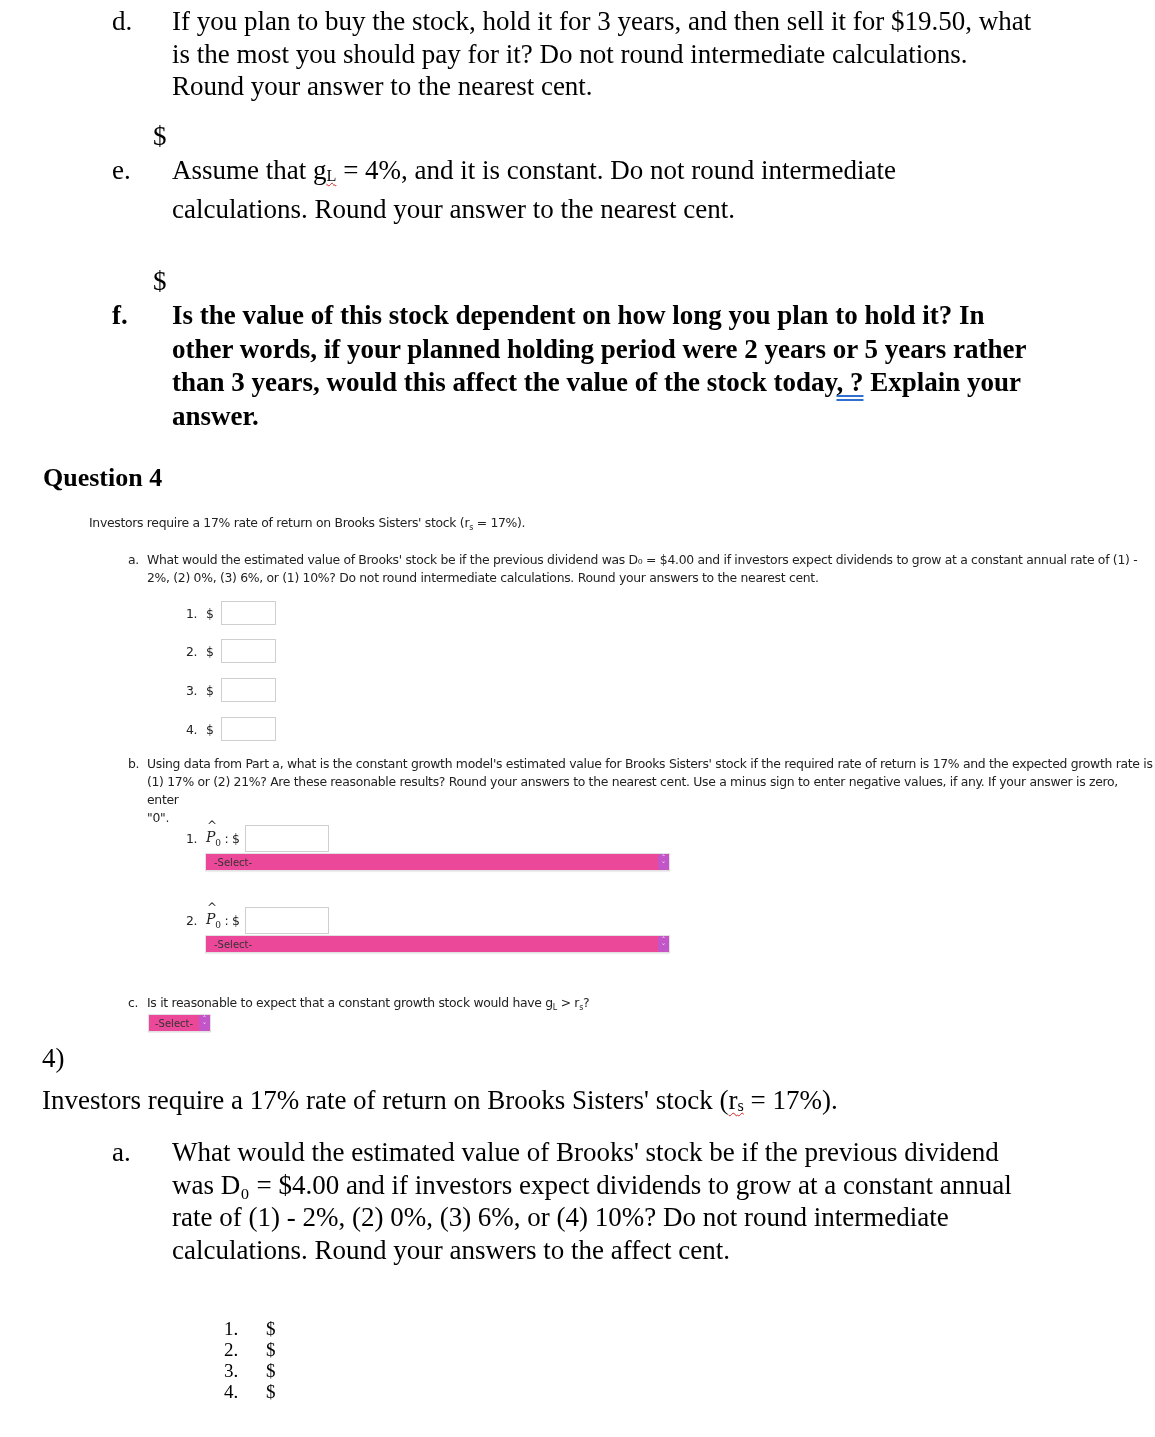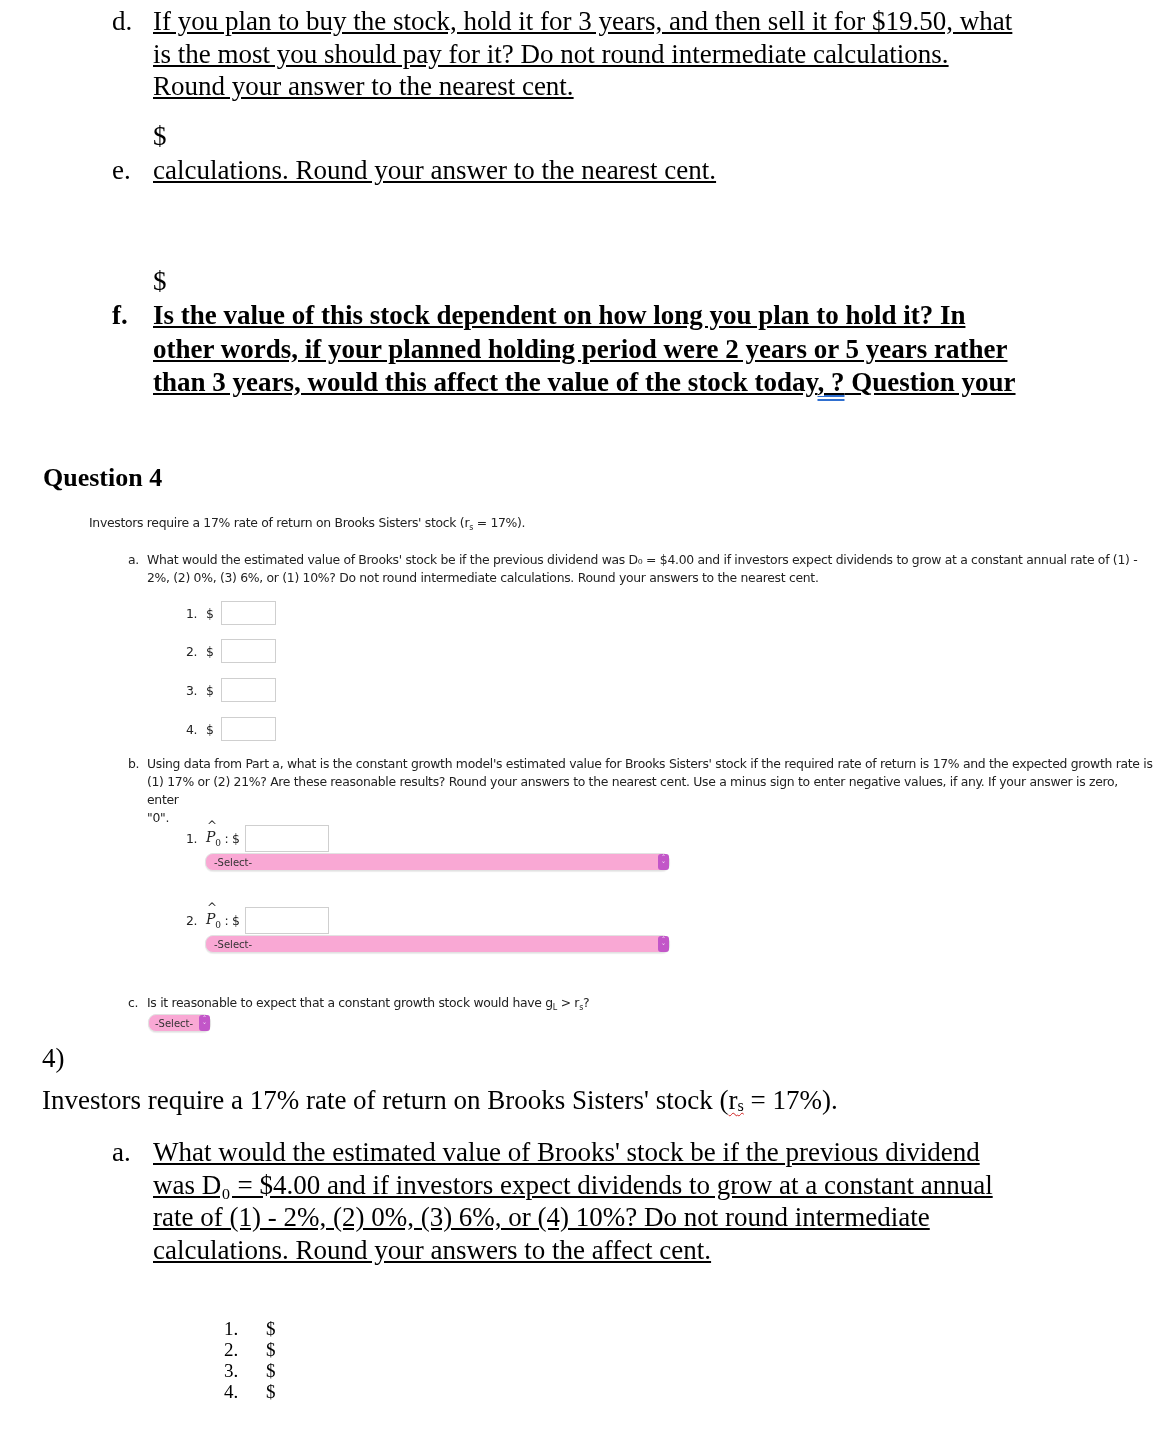--- a/index.html
+++ b/index.html
@@ -4,21 +4,21 @@
 <style>
   html, body { margin: 0; padding: 0; background: #ffffff; }
   body { width: 1155px; height: 1437px; position: relative; overflow: hidden; color: #000; }
   .serif { font-family: "Liberation Serif", "DejaVu Serif", serif; }
   .sans { font-family: "DejaVu Sans", "Liberation Sans", sans-serif; }
   .abs { position: absolute; }
 
   
   .witem { position: absolute; left: 112px; width: 960px; font-size: 27px; line-height: 32.5px; }
   .witem .lbl { position: absolute; left: 0; top: 0; }
-  .witem .body { margin-left: 41px; text-decoration: underline; }
+  .witem .body { margin-left: 60px; }
   .dollar { position: absolute; font-size: 27px; }
   .bold { font-weight: bold; }
   .squig { text-decoration: underline wavy #d02020; text-decoration-thickness: 1px; text-underline-offset: 3px; }
   .dbl { text-decoration: underline double #2f6fd0; text-underline-offset: 4px; }
   sub.s { font-size: 0.6em; vertical-align: -0.15em; }
 
   
   .qhead { left: 43px; top: 463px; font-size: 26px; font-weight: bold; }
 
   
@@ -28,21 +28,21 @@
   .web-item .lbl { position: absolute; left: 0; top: 0; }
   .web-item .body { margin-left: 19px; }
   .ans-row { position: absolute; left: 186px; height: 26px; display: flex; align-items: center; }
   .ans-row .num { width: 20px; }
   .ans-row .cur { width: 15px; }
   .inbox { width: 55px; height: 24px; border: 1px solid #cfcfcf; background: #fff; box-sizing: border-box; }
   .inbox.wide { width: 84px; }
   .p0 { font-family: "DejaVu Serif", serif; font-style: italic; font-size: 14px; position: relative; margin-right: 4px; }
   .p0 .hat { position: absolute; left: 1px; top: -10px; font-style: normal; font-size: 12px; }
   .p0 sub { font-size: 9px; font-style: normal; }
-  .select-bar { position: absolute; height: 18px; background: #f9a8d4; border: 1px solid #e2e2e2; border-radius: 8px;
+  .select-bar { position: absolute; height: 18px; background: #ec4899; border: 1px solid #e2e2e2; border-radius: 1px;
                 box-shadow: 0 1px 1px rgba(0,0,0,0.08); box-sizing: border-box; display: flex; align-items: center; }
   .select-bar .txt { font-size: 10px; color: #333; padding-left: 8px; flex: 1; }
   .select-bar .arr { width: 11px; height: 16px; background: #c256c8; border-radius: 3px; color: #fff; font-size: 7px;
                      line-height: 7px; text-align: center; display: flex; flex-direction: column; justify-content: center; margin-right: 0; }
 
   
   .blist { position: absolute; left: 224px; font-size: 19px; line-height: 21px; }
   .blist .row { display: flex; }
   .blist .n { width: 42px; }
 </style>
@@ -55,31 +55,33 @@
     <div>If you plan to buy the stock, hold it for 3 years, and then sell it for $19.50, what</div>
     <div>is the most you should pay for it? Do not round intermediate calculations.</div>
     <div>Round your answer to the nearest cent.</div>
   </div>
 </div>
 <div class="dollar serif" style="left:153px; top:121px;">$</div>
 
 <div class="witem serif" style="top:154px;">
   <span class="lbl">e.</span>
   <div class="body">
+    <div><span>Assume that </span><span class="squig"><span>g</span><sub class="s">L</sub></span><span> = 4%, and it is constant. Do not round intermediate</span></div>
     <div>calculations. Round your answer to the nearest cent.</div>
   </div>
 </div>
 <div class="dollar serif" style="left:153px; top:266px;">$</div>
 
 <div class="witem serif bold" style="top:299px; line-height:33.5px;">
   <span class="lbl">f.</span>
   <div class="body">
     <div>Is the value of this stock dependent on how long you plan to hold it? In</div>
     <div>other words, if your planned holding period were 2 years or 5 years rather</div>
-    <div><span>than 3 years, would this affect the value of the stock today</span><span class="dbl">, ?</span><span> Question your</span></div>
+    <div><span>than 3 years, would this affect the value of the stock today</span><span class="dbl">, ?</span><span> Explain your</span></div>
+    <div>answer.</div>
   </div>
 </div>
 
 <div class="abs serif qhead">Question 4</div>
 
 <div class="abs sans web web-intro"><span>Investors require a 17% rate of return on Brooks Sisters' stock (r</span><sub style="font-size:8px;">s</sub><span> = 17%).</span></div>
 
 <div class="web-item sans web" style="top:551px;">
   <span class="lbl">a.</span>
   <div class="body">

